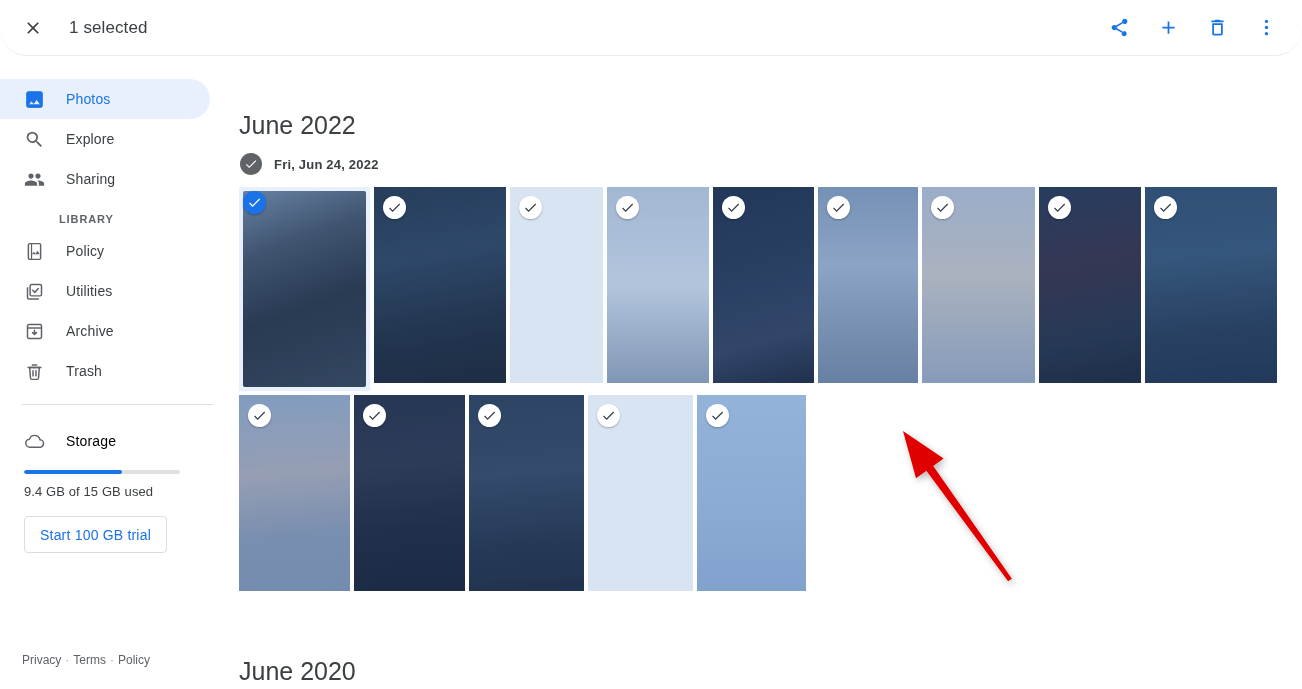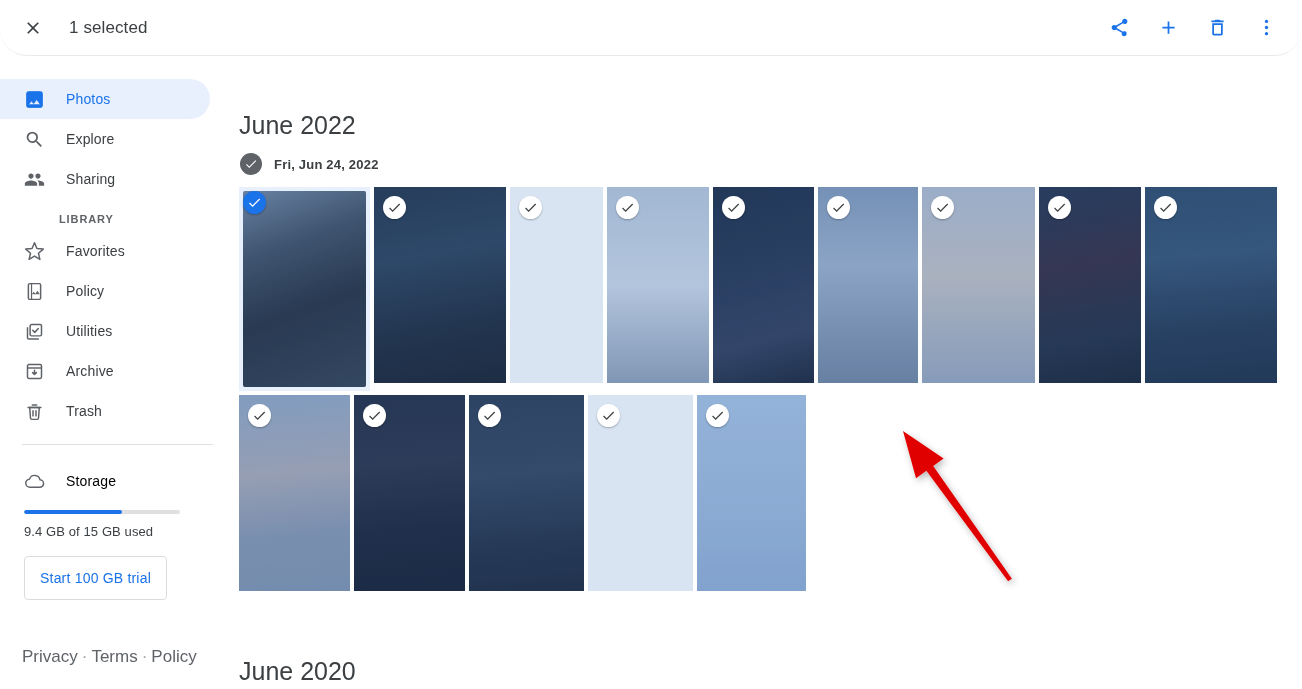--- a/index.html
+++ b/index.html
@@ -81,30 +81,30 @@
   .storage-row .nav-ico svg { width: 21px; height: 21px; }
   .bar-track {
     margin: 9px 0 0 24px; width: 156px; height: 4px;
     background: #e0e0e0; border-radius: 2px; overflow: hidden;
   }
   .bar-fill { height: 4px; background: #1a73e8; border-radius: 2px; }
   .storage-text {
     margin: 10px 0 0 24px; font-size: 13px; color: #3c4043; letter-spacing: .1px;
   }
   .trial-btn {
-    margin: 17px 0 0 24px; height: 44px; padding: 0 15px;
+    margin: 17px 0 0 24px; height: 37px; padding: 0 15px;
     display: inline-flex; align-items: center;
     border: 1px solid #dadce0; border-radius: 4px;
     background: #fff; color: #1a73e8;
     font-size: 14px; font-weight: 500; letter-spacing: .2px;
     cursor: pointer;
   }
   .footer-links {
     position: absolute; bottom: 22px; left: 22px;
-    font-size: 17px; color: #5f6368;
+    font-size: 12px; color: #5f6368;
   }
   .footer-links span { cursor: pointer; }
   .footer-links .dot { margin: 0 4px; color: #9aa0a6; cursor: default; }
 
   
   .main {
     position: absolute; top: 57px; left: 230px;
     width: 1072px; height: 632px;
     overflow: hidden; background: #fff;
   }
@@ -218,28 +218,20 @@
     <span class="nav-ico">
       <svg viewBox="0 0 24 24">
           <path d="M16 11c1.66 0 2.99-1.34 2.99-3S17.66 5 16 5c-1.66 0-3 1.34-3 3s1.34 3 3 3zm-8 0c1.66 0 2.99-1.34 2.99-3S9.66 5 8 5C6.34 5 5 6.34 5 8s1.34 3 3 3zm0 2c-2.33 0-7 1.17-7 3.5V19h14v-2.5c0-2.33-4.67-3.5-7-3.5zm8 0c-.29 0-.62.02-.97.05 1.16.84 1.97 1.97 1.97 3.45V19h6v-2.5c0-2.33-4.67-3.5-7-3.5z" fill="#5f6368"></path>
         </svg>
     </span>
     <span class="nav-label">Sharing</span>
   </div>
 
   <div class="nav-group-label">LIBRARY</div>
 
-  <div class="nav-item">
-    <span class="nav-ico">
-      <svg viewBox="0 0 24 24">
-          <path d="M12 17.27 18.18 21l-1.64-7.03L22 9.24l-7.19-.61L12 2 9.19 8.63 2 9.24l5.46 4.73L5.82 21z" fill="none" stroke="#5f6368" stroke-width="1.7" stroke-linejoin="round"></path>
-        </svg>
-    </span>
-    <span class="nav-label">Favorites</span>
-  </div>
 
   <div class="nav-item">
     <span class="nav-ico">
       <svg viewBox="0 0 24 24">
           <rect x="5" y="3" width="14" height="18" rx="1.6" fill="none" stroke="#5f6368" stroke-width="1.7"></rect>
           <path d="M9 15l2.2-2.8L13 14.6 15.4 11 18 15z" fill="#5f6368"></path>
           <path d="M8.6 3v18" stroke="#5f6368" stroke-width="1.4"></path>
         </svg>
     </span>
     <span class="nav-label">Policy</span>

